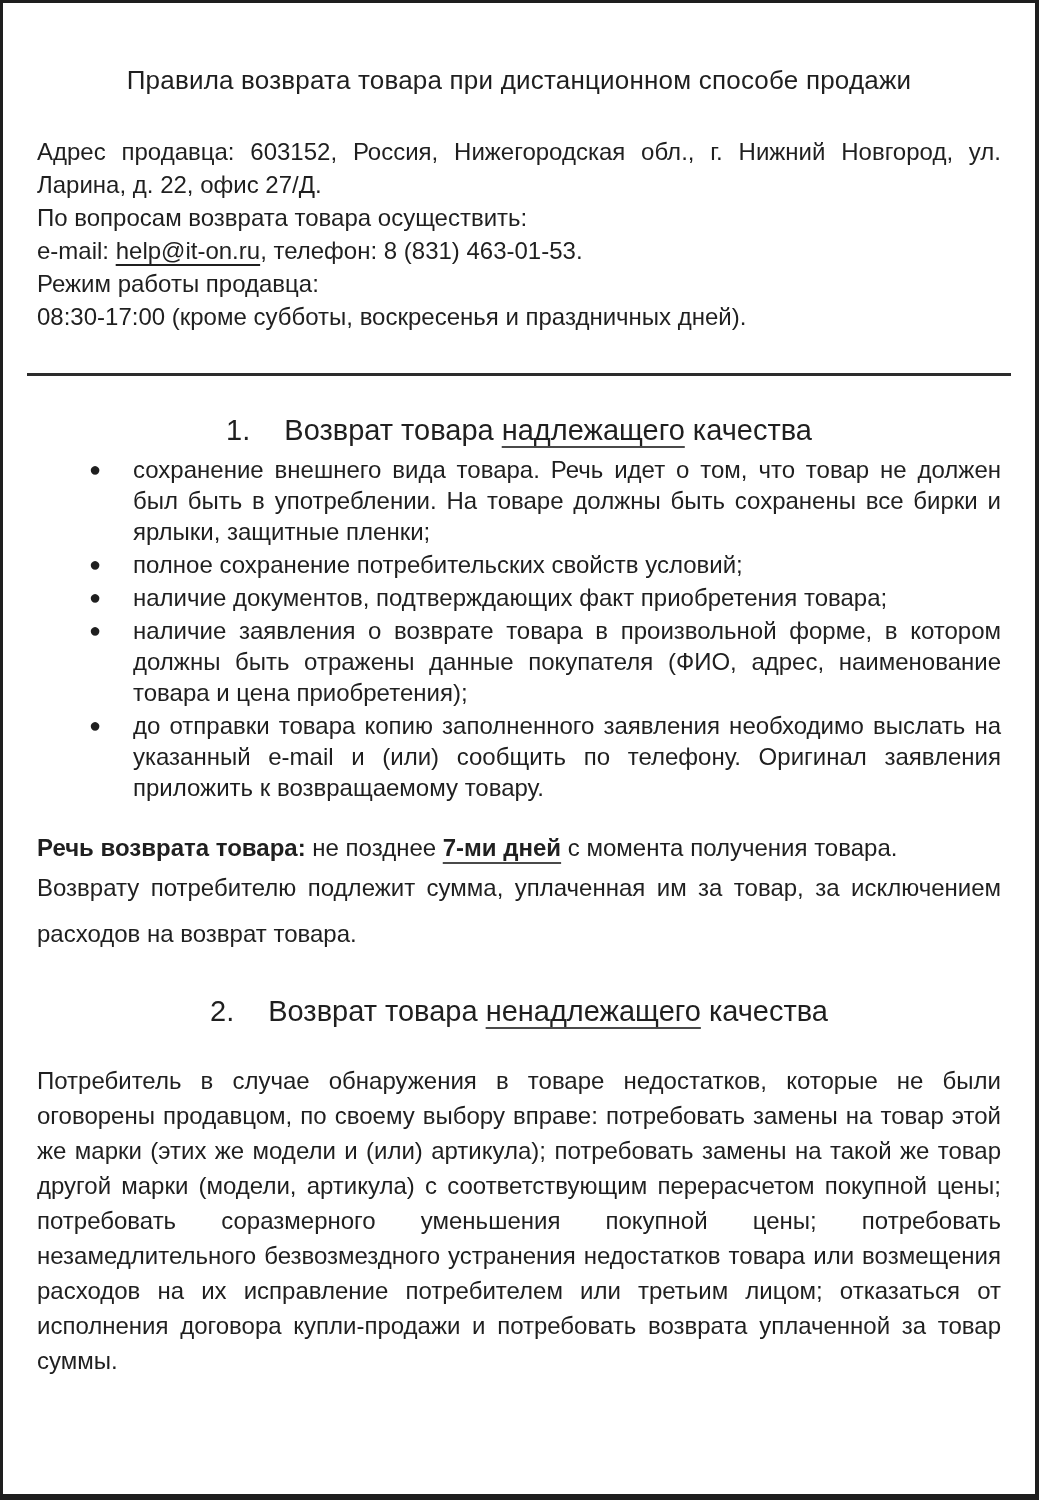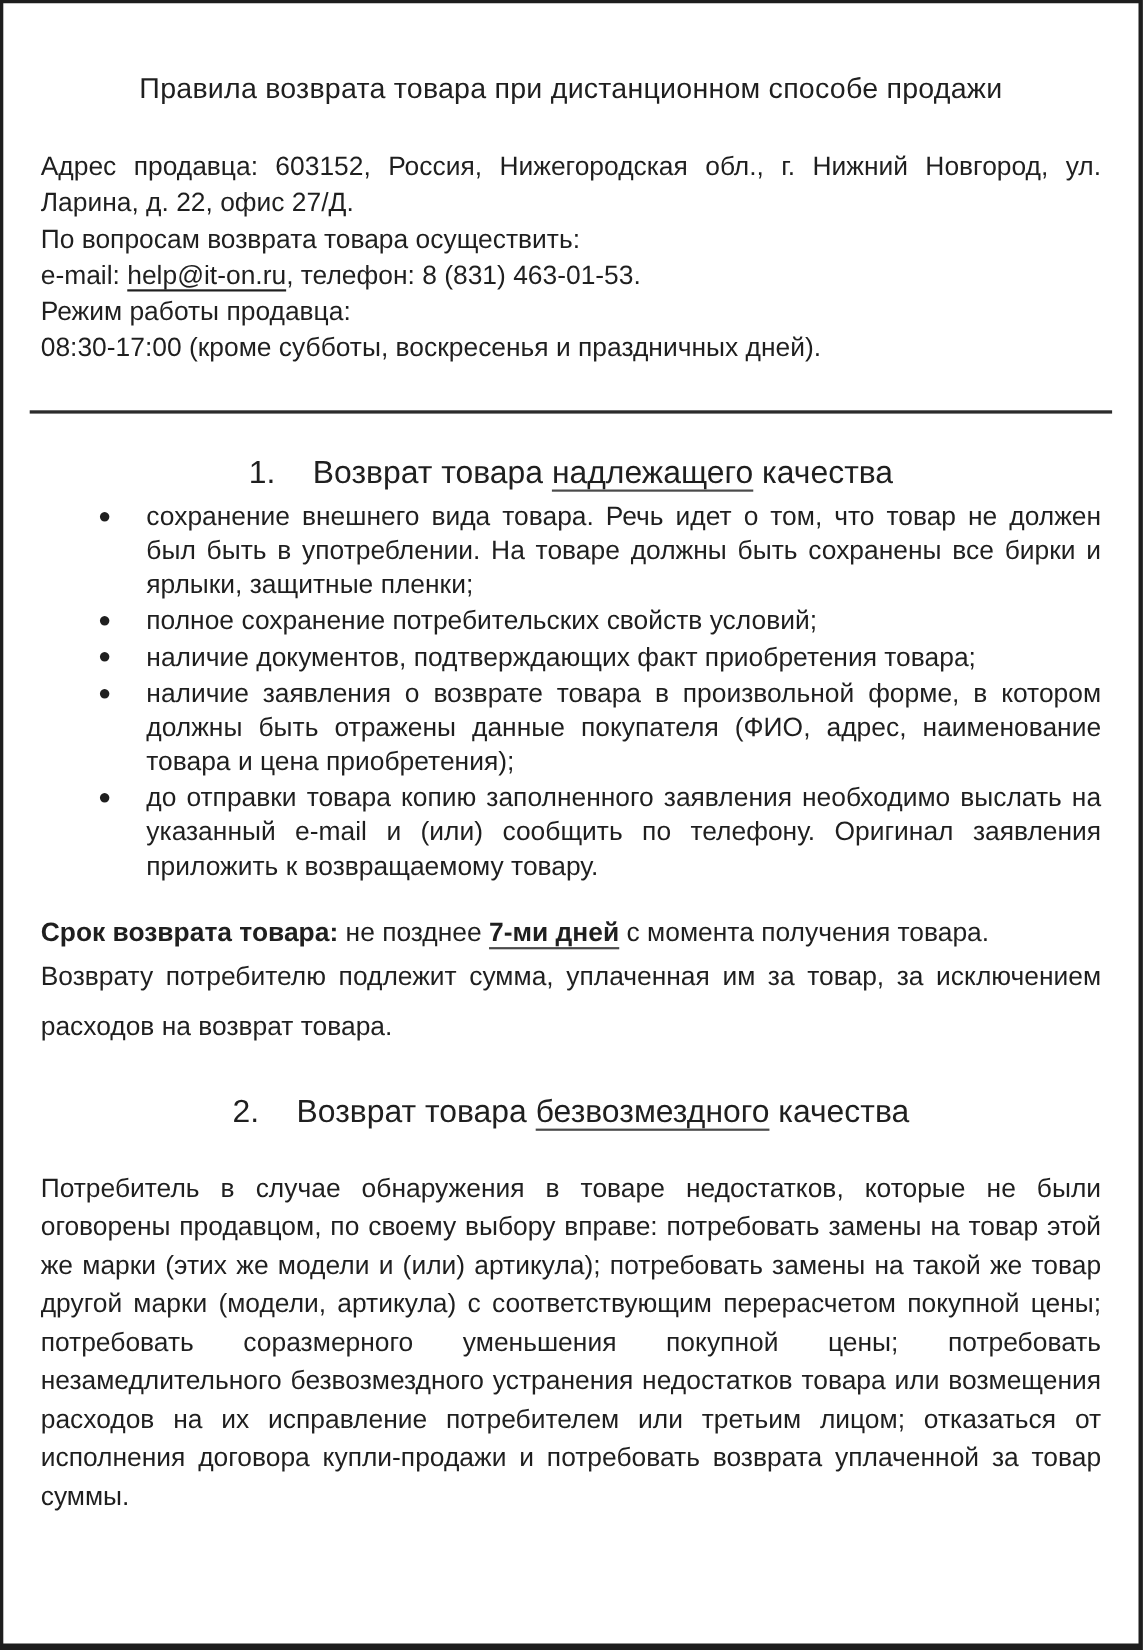--- a/index.html
+++ b/index.html
@@ -151,24 +151,24 @@
       <span class="bullet-dot">●</span>
       <span class="bullet-text">наличие заявления о возврате товара в произвольной форме, в котором должны быть отражены данные покупателя (ФИО, адрес, наименование товара и цена приобретения);</span>
     </li>
       <li>
       <span class="bullet-dot">●</span>
       <span class="bullet-text">до отправки товара копию заполненного заявления необходимо выслать на указанный e-mail и (или) сообщить по телефону.  Оригинал заявления приложить к возвращаемому товару.</span>
     </li>
     </ul>
 
   <div class="deadline-para">
-    <span class="bold">Срок возврата товара:</span><span> не позднее </span><span class="bold u-word">7-ми дней</span><span> с момента получения товара.</span>
+    <span class="bold">Речь возврата товара:</span><span> не позднее </span><span class="bold u-word">7-ми дней</span><span> с момента получения товара.</span>
   </div>
 
   <div class="refund-para">Возврату потребителю подлежит сумма, уплаченная им за товар, за исключением расходов на возврат товара.</div>
 
   <div class="section-heading">
-    <span class="num">2.</span><span>Возврат товара </span><span class="u-word">безвозмездного</span><span> качества</span>
+    <span class="num">2.</span><span>Возврат товара </span><span class="u-word">ненадлежащего</span><span> качества</span>
   </div>
 
   <div class="body2">Потребитель в случае обнаружения в товаре недостатков, которые не были оговорены продавцом, по своему выбору вправе: потребовать замены на товар этой же марки (этих же модели и (или) артикула); потребовать замены на такой же товар другой марки (модели, артикула) с соответствующим перерасчетом покупной цены; потребовать соразмерного уменьшения покупной цены; потребовать незамедлительного безвозмездного устранения недостатков товара или возмещения расходов на их исправление потребителем или третьим лицом; отказаться от исполнения договора купли-продажи и потребовать возврата уплаченной за товар суммы.</div>
 
 </div>
 
 </body></html>

